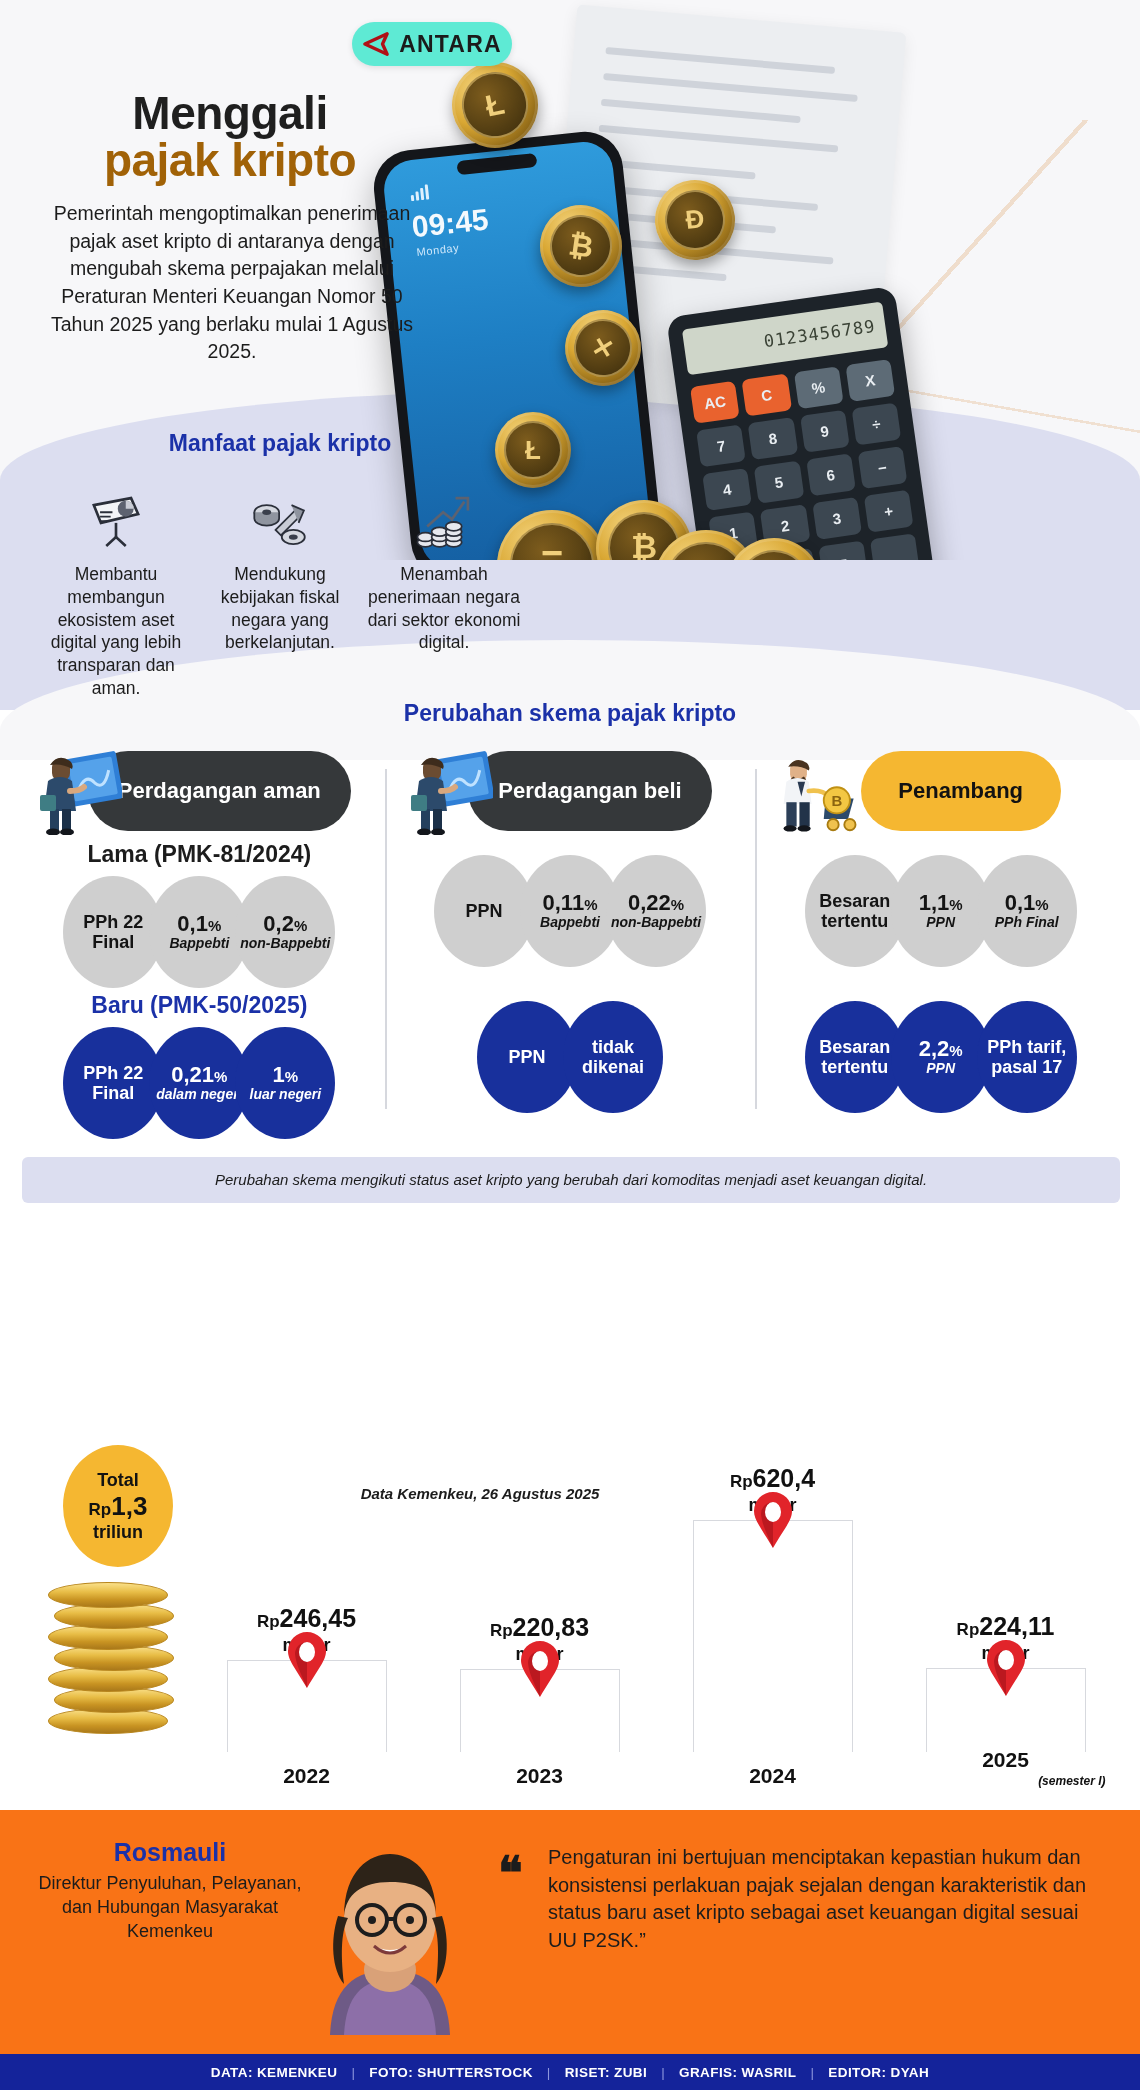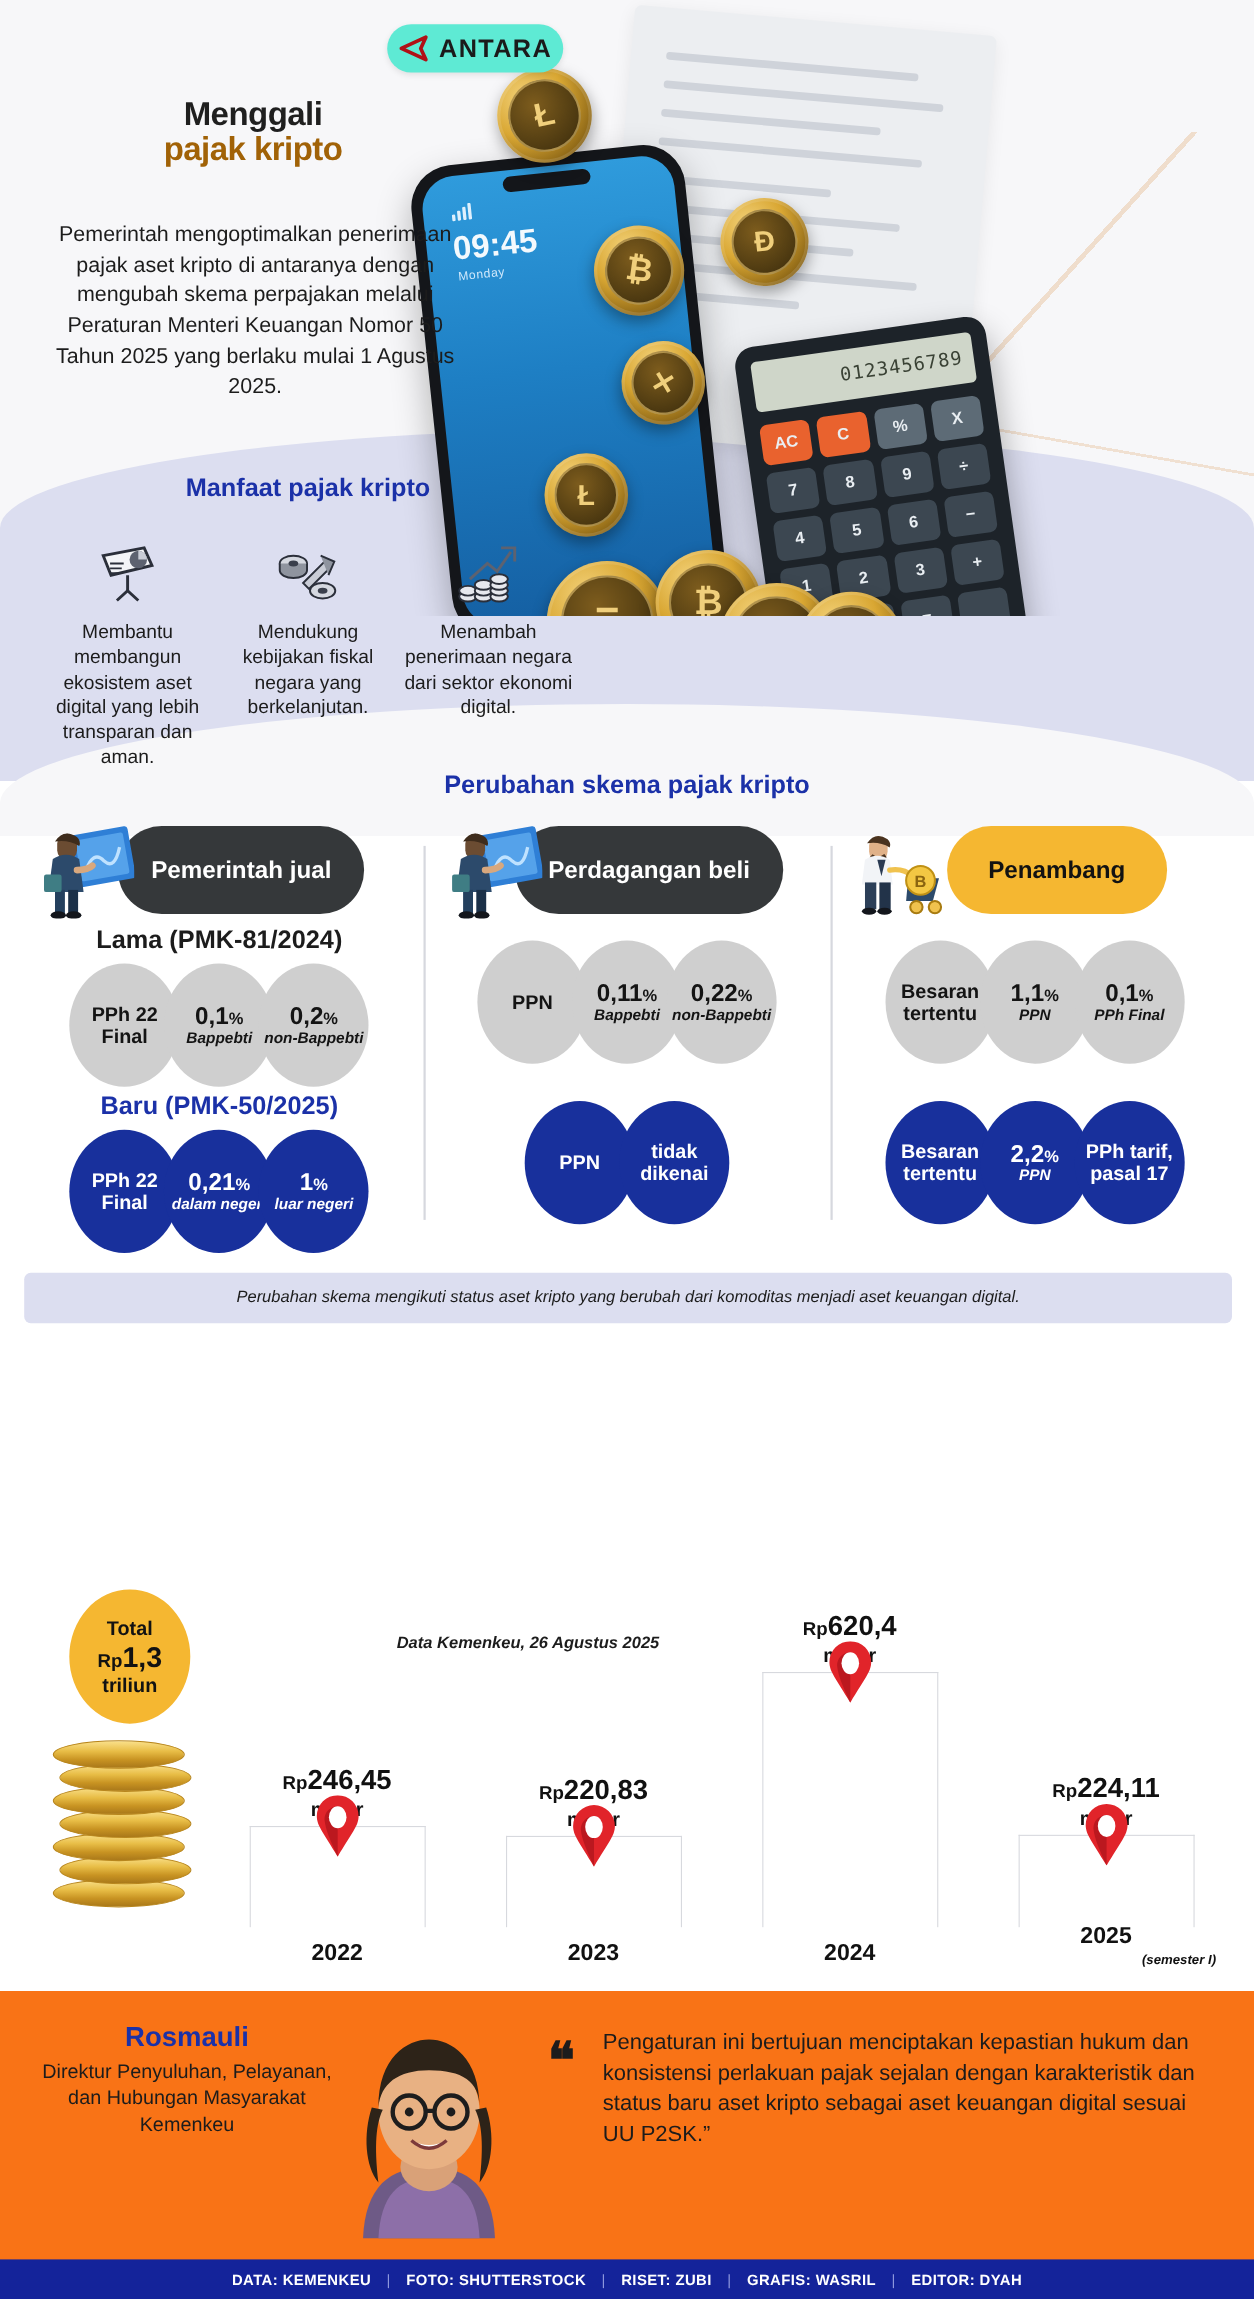--- a/index.html
+++ b/index.html
@@ -31,21 +31,21 @@
     background:#5eead4; border-radius:22px; display:flex; align-items:center;
     justify-content:center; gap:9px; box-shadow:0 2px 6px rgba(0,0,0,.10);
     z-index: 40;
   }
   .logo-mark { width:28px; height:26px; }
   .logo-text { font-size:23px; font-weight:700; letter-spacing:1.2px; color:#1b1b1b; }
 
   .headline {
     position:absolute; left:60px; top:90px; width:340px; text-align:center; z-index:30;
   }
-  .headline h1 { font-size:30px; line-height:1.02; font-weight:800; color:#1f1f1f; letter-spacing:-0.5px; }
+  .headline h1 { font-size:46px; line-height:1.02; font-weight:800; color:#1f1f1f; letter-spacing:-0.5px; }
   .headline h1 .blue { color:#a16207; display:block; }
   .lede {
     position:absolute; left:42px; top:200px; width:380px; z-index:30;
     font-size:19.5px; line-height:1.42; color:#1c1c1c; text-align:center;
   }
 
   
   .paper {
     position:absolute; left:560px; top:18px; width:330px; height:390px;
     background:#eceef1; border-radius:6px; transform:rotate(5deg);
@@ -378,21 +378,21 @@
                 <path d="M16 20 a9 9 0 0 1 18 0 v6 a9 9 0 0 1 -18 0z" fill="#6b4c32"></path>
                 <path d="M14 18 q8 -12 20 -4 q4 4 2 8 q-10 -6 -22 -4z" fill="#3e2c1c"></path>
                 <path d="M12 34 q12 -8 24 0 l4 30 h-32z" fill="#2c4a6b"></path>
                 <rect x="14" y="62" width="9" height="22" fill="#24405e"></rect>
                 <rect x="26" y="62" width="9" height="22" fill="#1b3048"></rect>
                 <ellipse cx="17" cy="85" rx="7" ry="3.6" fill="#13161c"></ellipse>
                 <ellipse cx="31" cy="85" rx="7" ry="3.6" fill="#13161c"></ellipse>
                 <path d="M34 44 q10 0 14 -4" stroke="#d8a87e" stroke-width="6" fill="none" stroke-linecap="round"></path>
                 <rect x="4" y="48" width="16" height="16" rx="2" fill="#3f7d84"></rect>
               </svg></div>
-            <div class="cat-pill">Pemerintah jual</div>
+            <div class="cat-pill">Perdagangan aman</div>
           </div>
           <div class="sub-label">Lama (PMK-81/2024)</div>
           <div class="bubbles">
             <div class="bub grey">
               <div class="plain">PPh 22 Final</div>
             </div>
             <div class="bub grey">
               <div class="big">0,1<span class="pct">%</span></div>
               <div class="small">Bappebti</div>
             </div>

